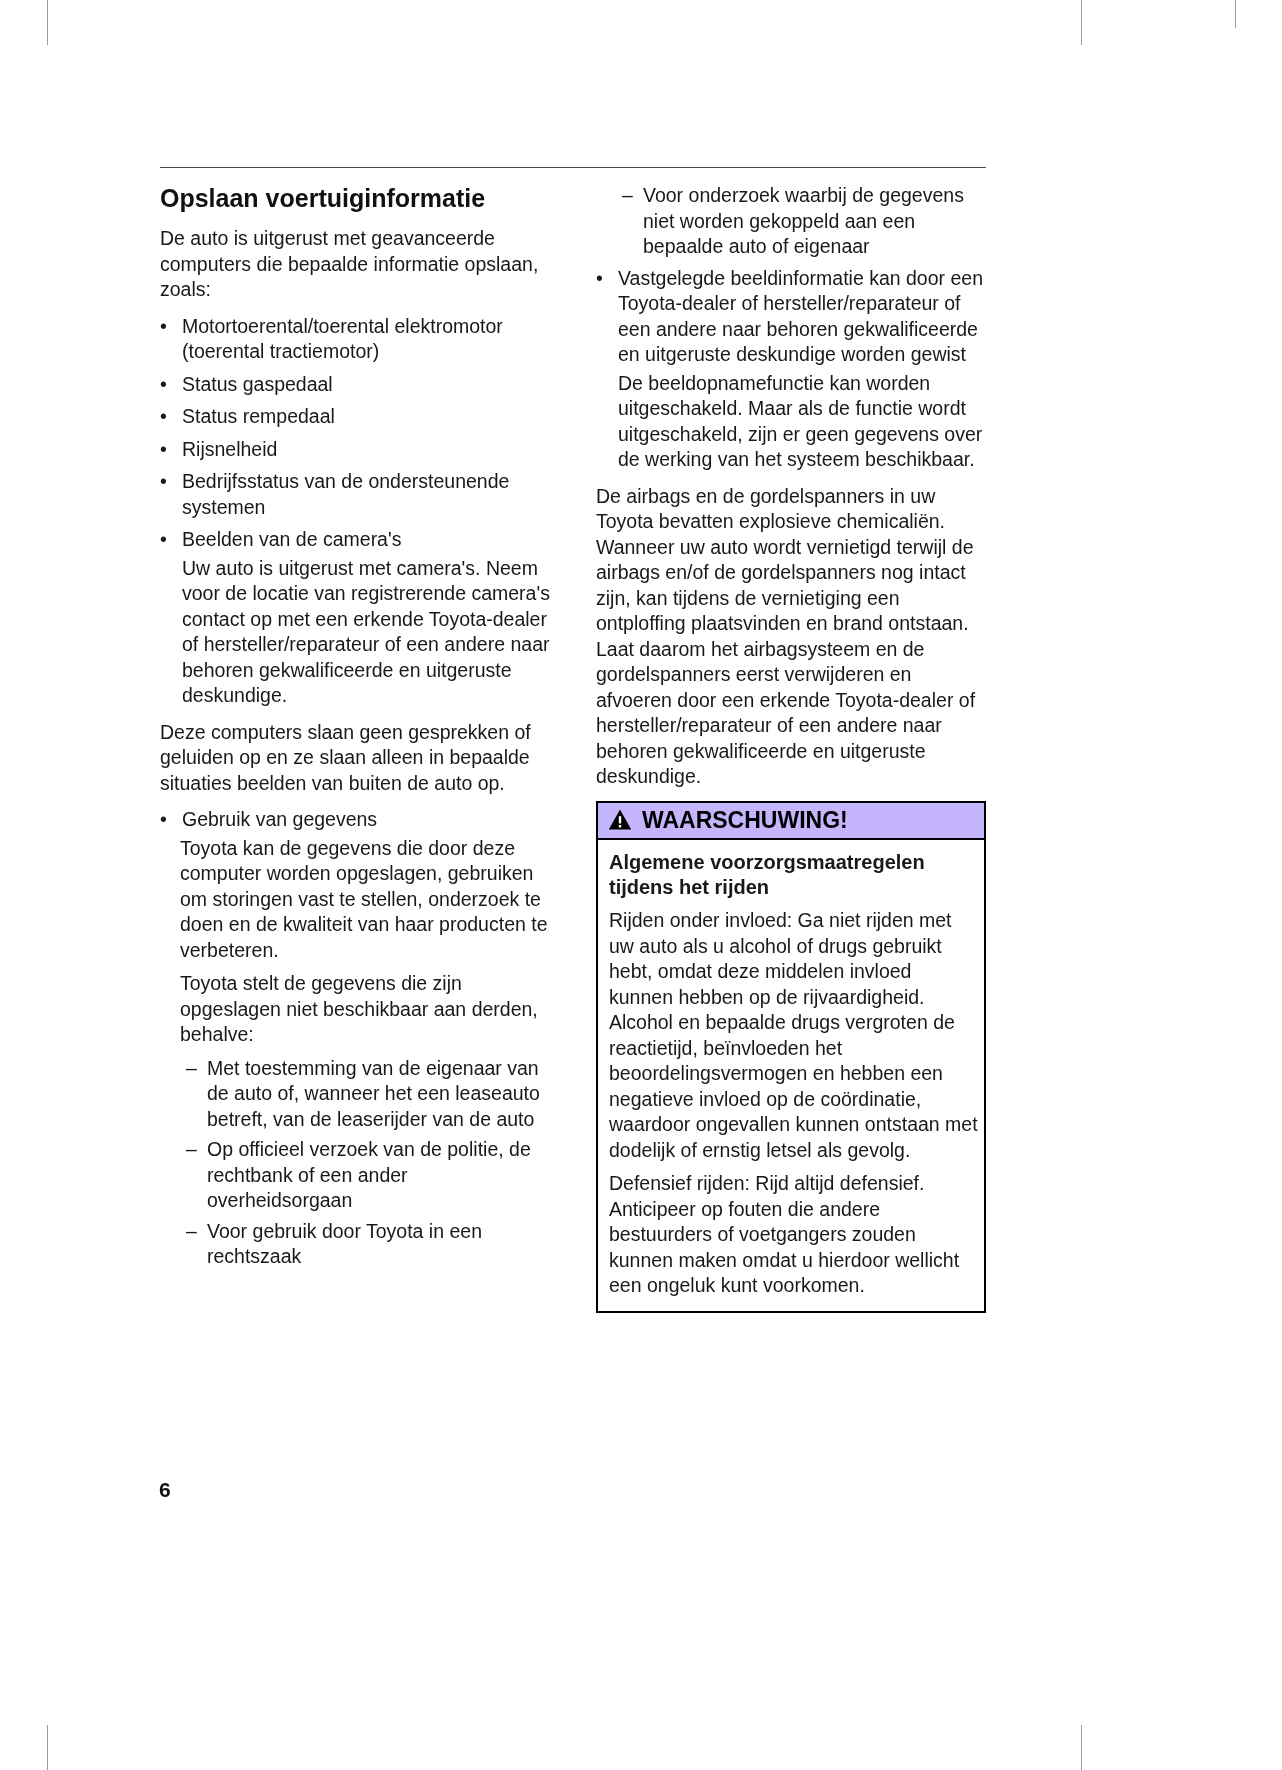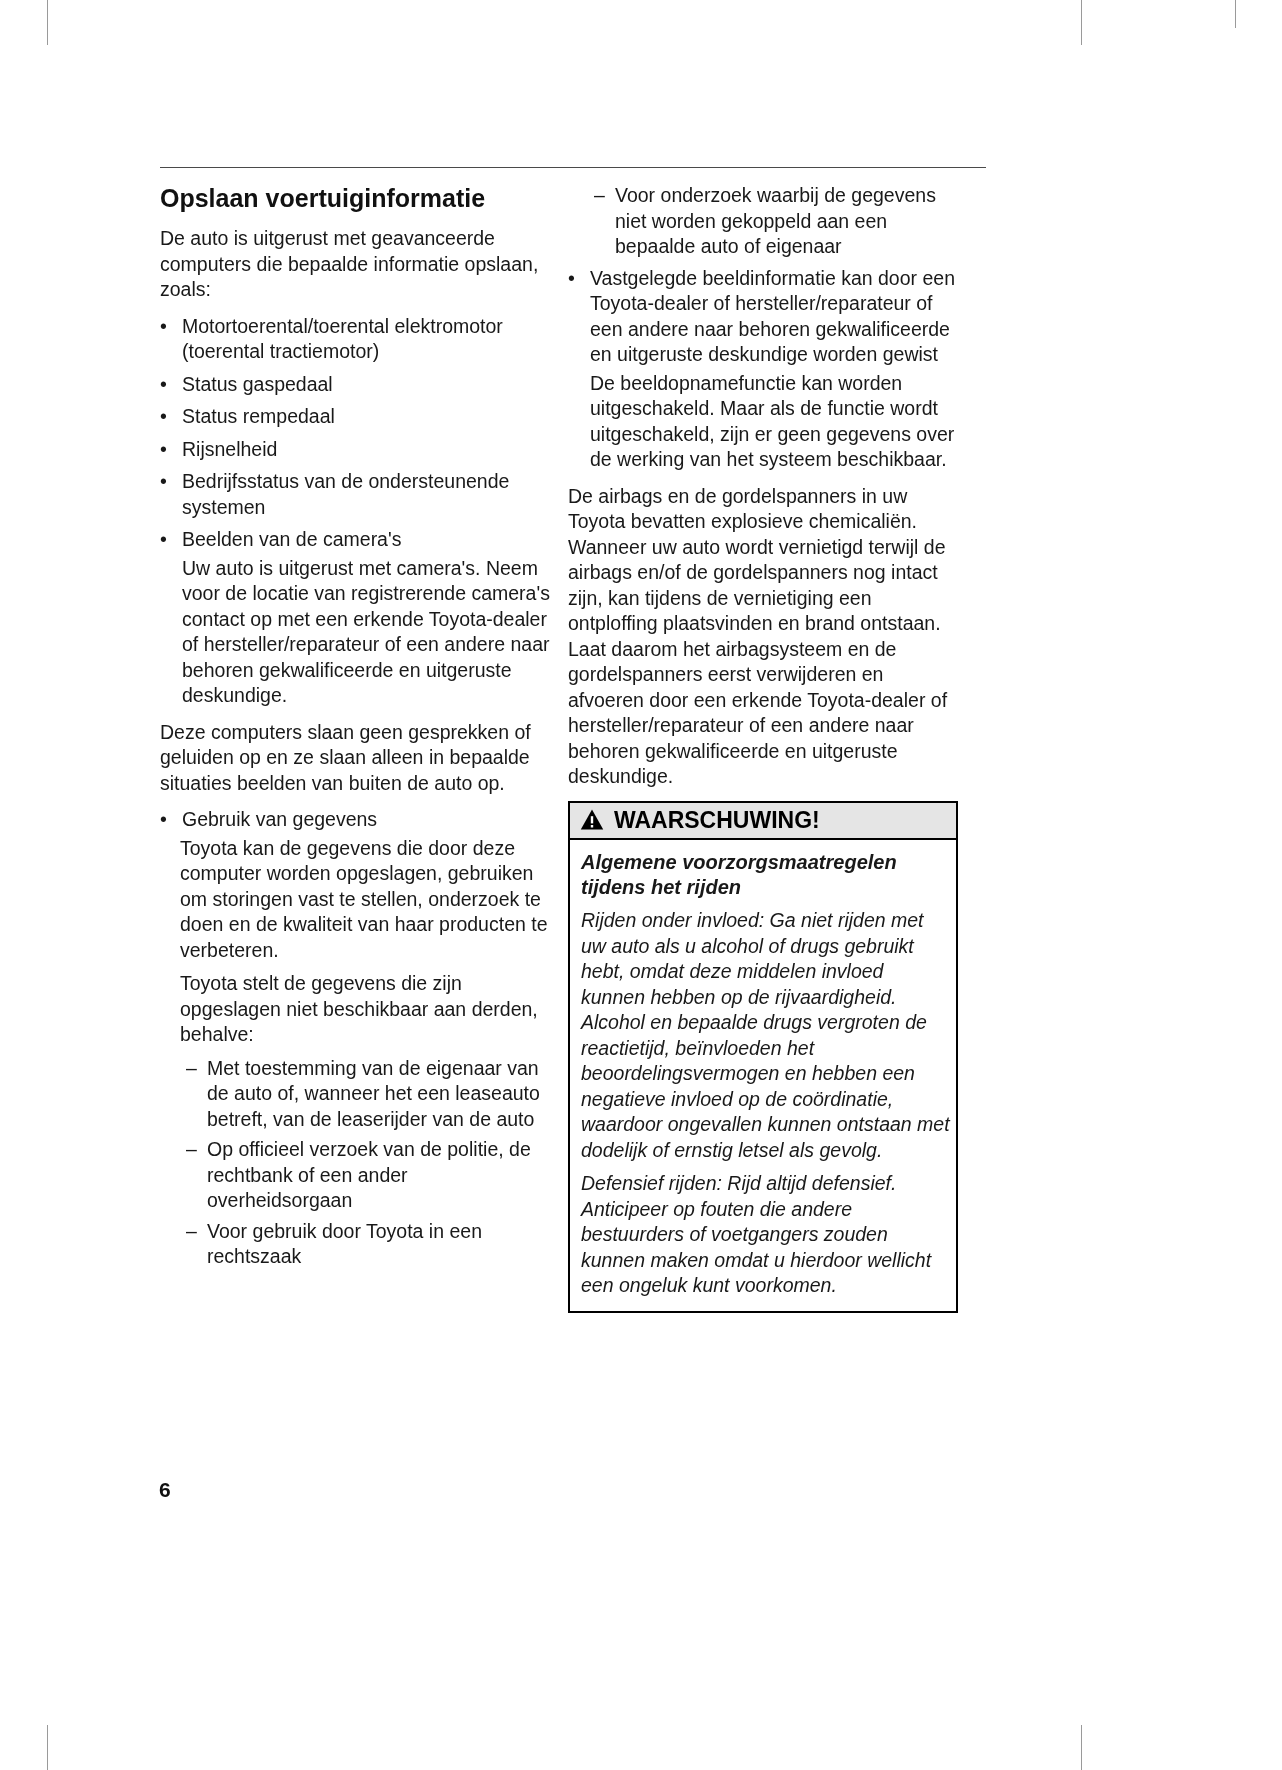--- a/index.html
+++ b/index.html
@@ -19,21 +19,21 @@
   .mark-bl { left:47px;  top:1725px; height:45px; }
   .mark-br { left:1081px; top:1725px; height:45px; }
 
   .top-rule {
     position:absolute; left:160px; top:167px;
     width:826px; height:1px; background:#4a4a4a;
   }
 
   .content {
     position:absolute; left:160px; top:183px;
-    width:826px; display:flex; gap:18px;
+    width:826px; display:flex; gap:18px;justify-content:space-between;
   }
   .col { font-size:19.5px; line-height:25.5px; }
   .col-left  { width:390px; flex:none; }
   .col-right { width:390px; flex:none; }
 
   .section-heading {
     font-size:25px; line-height:30px; font-weight:700;
     margin:0 0 13px 0; color:#111;
   }
   .section-heading.mt { margin-top:16px; }
@@ -50,27 +50,27 @@
   .dash { display:flex; margin:0 0 5px 0; }
   .dash-marker { flex:none; width:21px; }
   .dash-text { flex:1; }
 
   .warning {
     border:2px solid #000;
     margin-top:8px;
   }
   .warning-header {
     display:flex; align-items:center; gap:10px;
-    background:#e5e5e5;
+    background:#c4b5fd;
     border-bottom:2px solid #000;
     padding:5px 10px;
     font-size:23px; font-weight:700; color:#000;
   }
   .warning-icon { display:inline-flex; align-items:center; }
-  .warning-body { padding:10px 4px 4px 11px;font-style:italic; }
+  .warning-body { padding:10px 4px 4px 11px; }
   .warning-subtitle {
     font-weight:700; font-size:20px; line-height:25px;
     margin:0 0 8px 0;
   }
   .warning-body p { margin:0 0 8px 0; }
 
   .page-number {
     position:absolute; left:159px; top:1478px;
     font-size:21px; font-weight:700; color:#111;
   }

